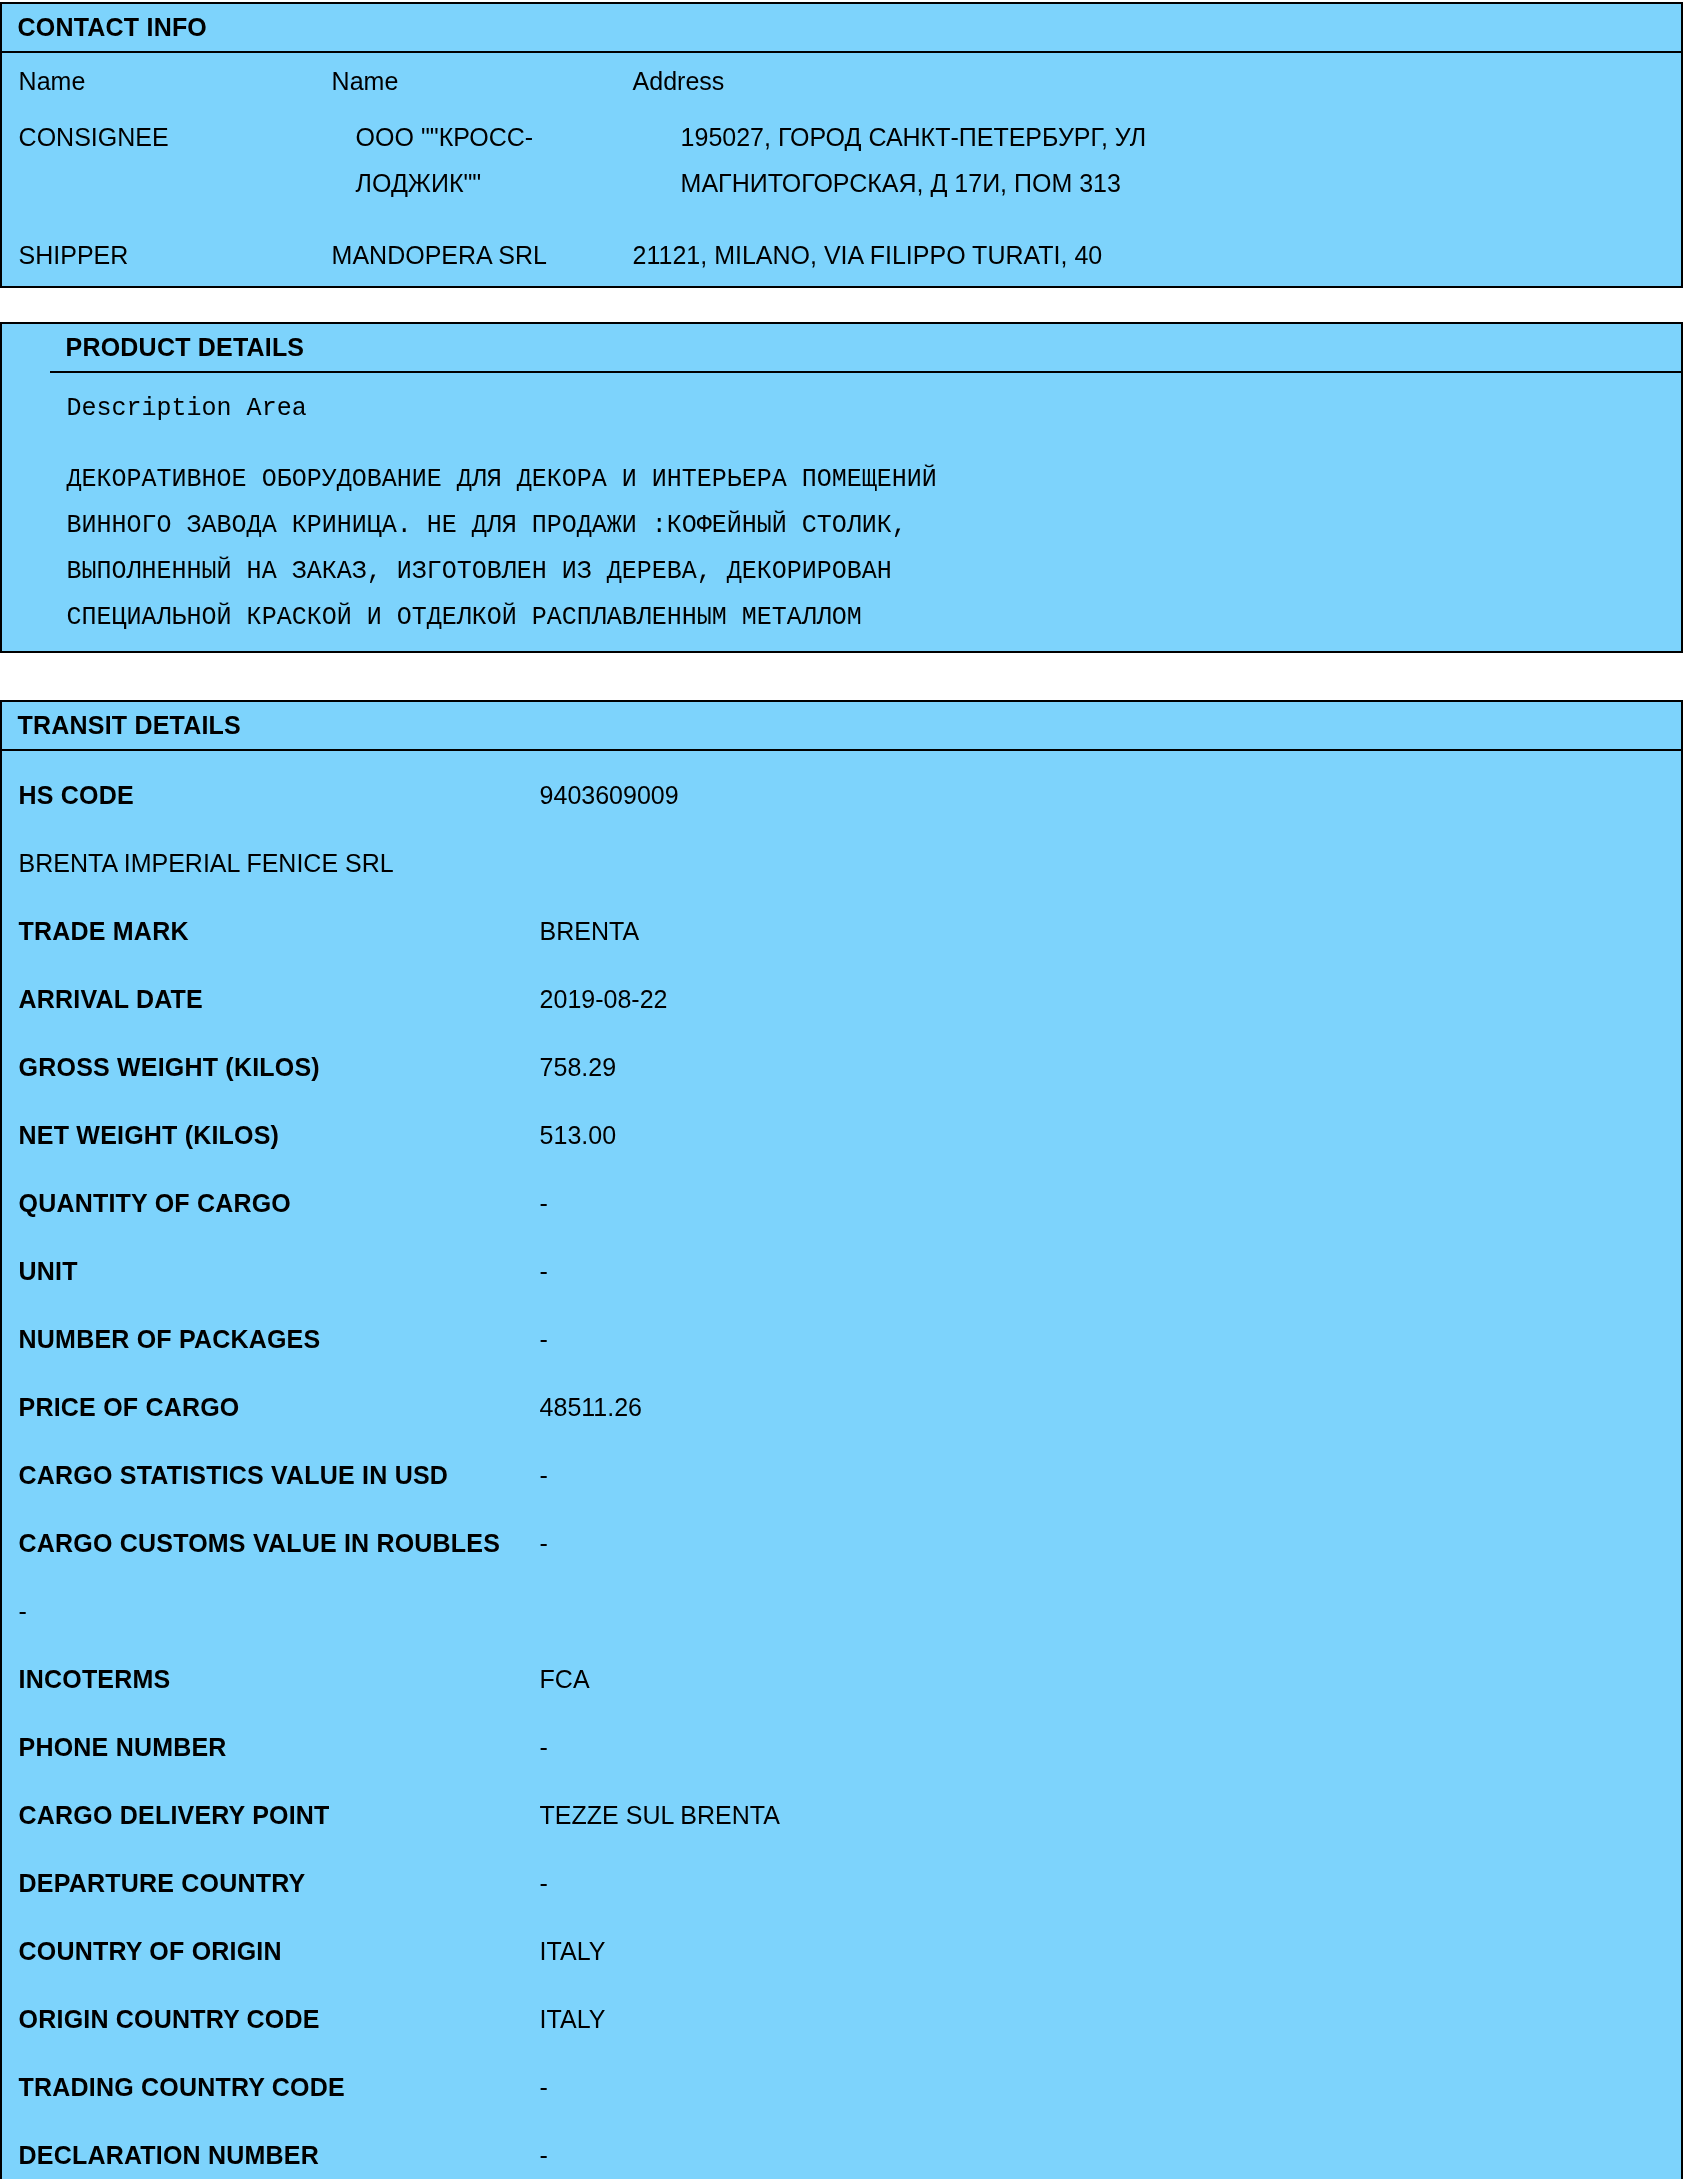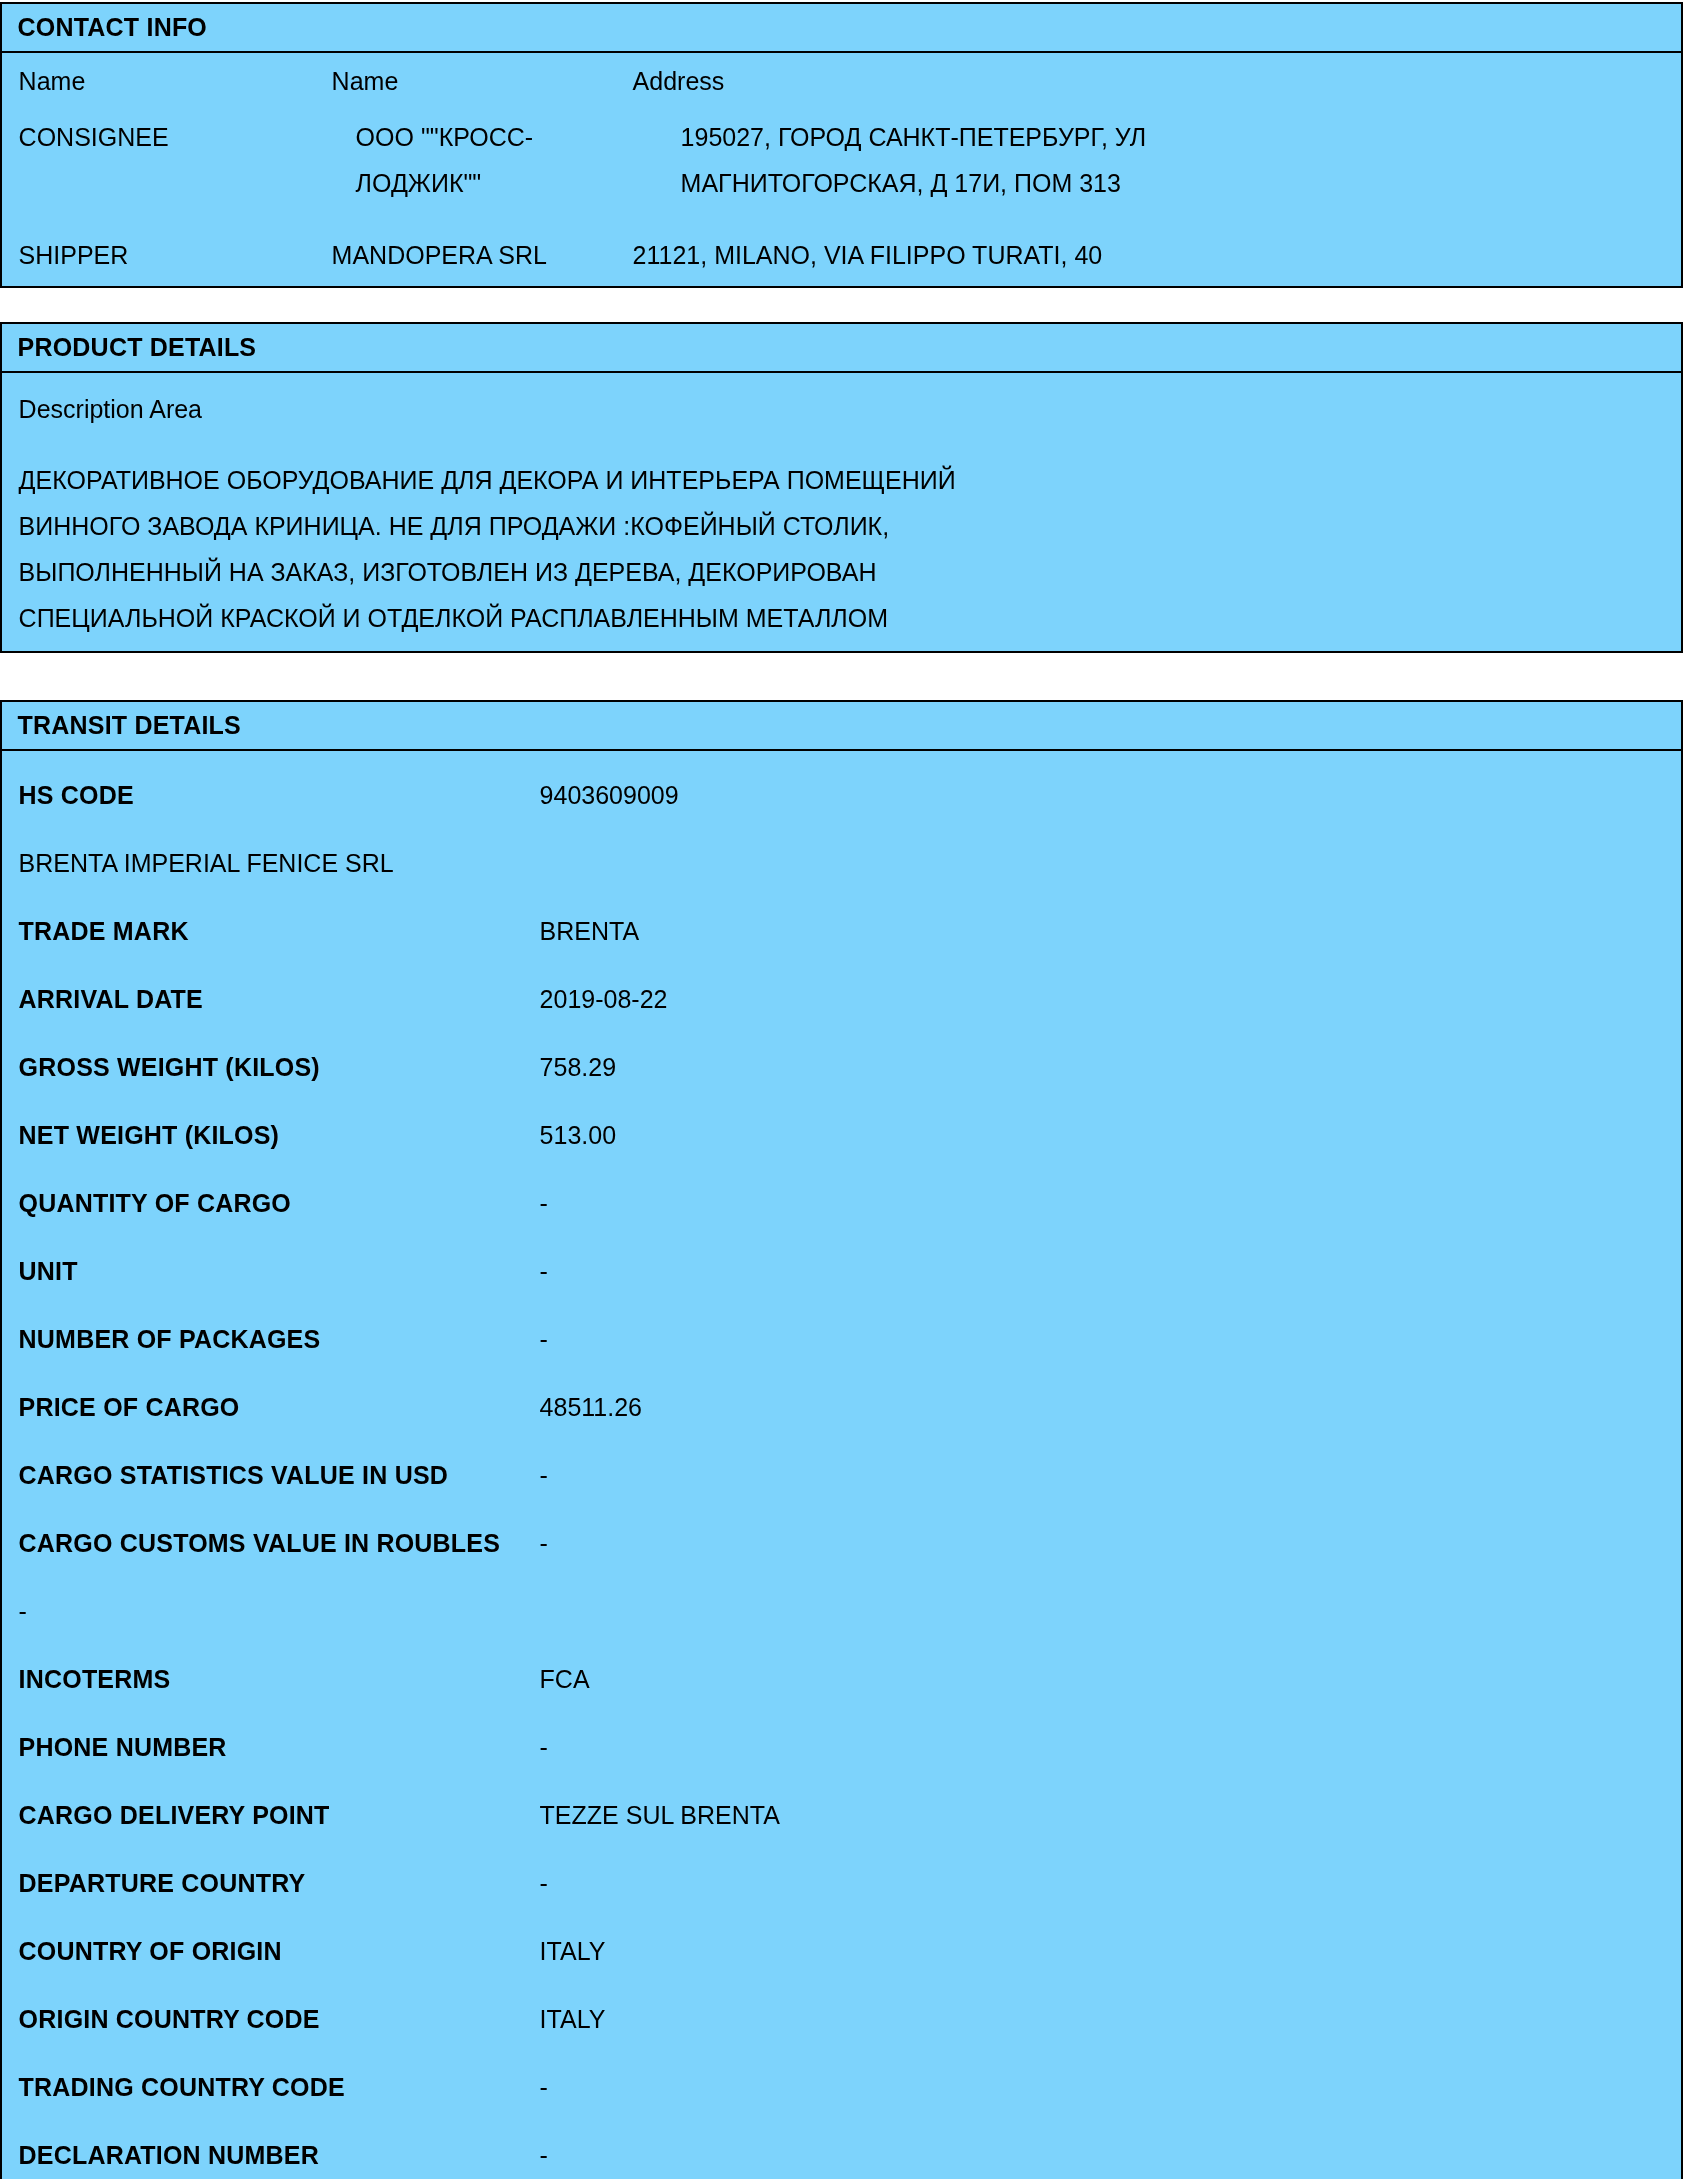--- a/index.html
+++ b/index.html
@@ -11,41 +11,41 @@
     color: #000000;
     font-family: "Liberation Sans", sans-serif;
     font-size: 25px;
   }
   .section {
     border: 2.9px solid #000000;
     margin-right: 5.9px;
     background: #7dd3fc;
   }
   .section--contact { margin-top: 2px; }
-  .section--product { margin-top: 34px; }
+  .section--product { margin-top: 34px; padding-left: 48px; }
   .section--transit { margin-top: 47px; min-height: 1560px; }
 
   .title-row {
     border-bottom: 2.9px solid #000000;
     padding: 8.8px 15.6px;
     line-height: 29px;
     font-weight: bold;
     letter-spacing: 0.2px;
   }
 
   
   .c-row { display: grid; grid-template-columns: 313px 301px 546px 1fr; line-height: 46px; }
   .c-row > div { padding-left: 16.6px; }
   .c-head { padding-top: 5.9px; }
   .c-consignee { padding: 9.8px 0 11.7px; gap: 24px; }
   .c-shipper { padding: 13.7px 0 8.8px; }
   .wrap { white-space: pre-line; }
 
   
-  .p-body { padding: 12.7px 16.6px 10.7px; line-height: 46px; }
+  .p-body { padding: 12.7px 16.6px 10.7px; line-height: 46px; font-family: Liberation Mono, monospace; }
   .p-desc { margin-top: 25px; white-space: pre-line; }
 
   
   .t-rows { padding-top: 10.7px; }
   .t-row { display: grid; grid-template-columns: 521px 1fr; height: 68px; align-items: center; }
   .t-row > div { padding-left: 16.6px; white-space: nowrap; }
   .t-label { font-weight: bold; letter-spacing: 0.2px; }
 </style>
 </head>
 <body>

